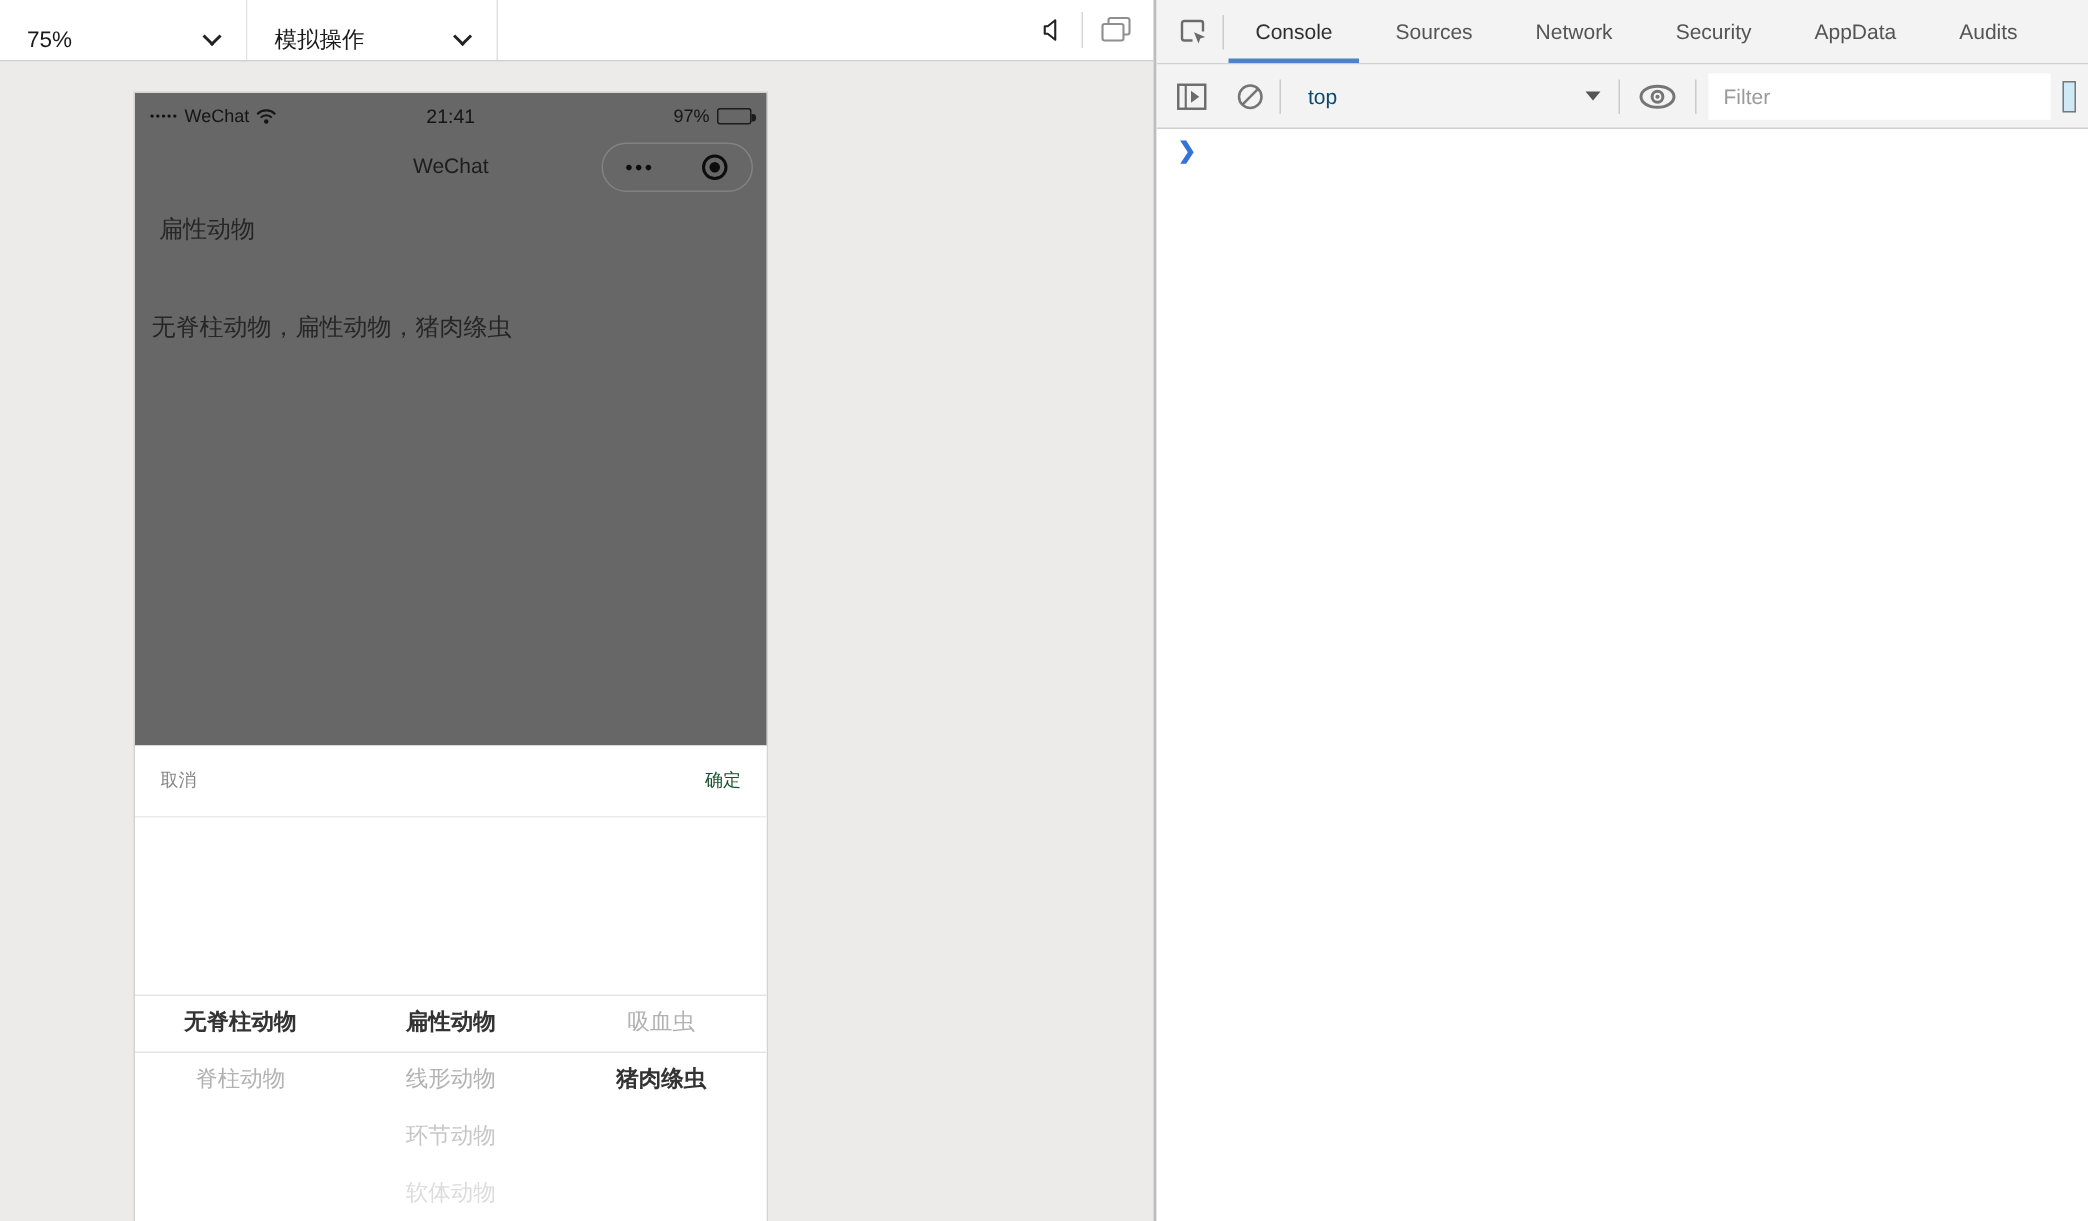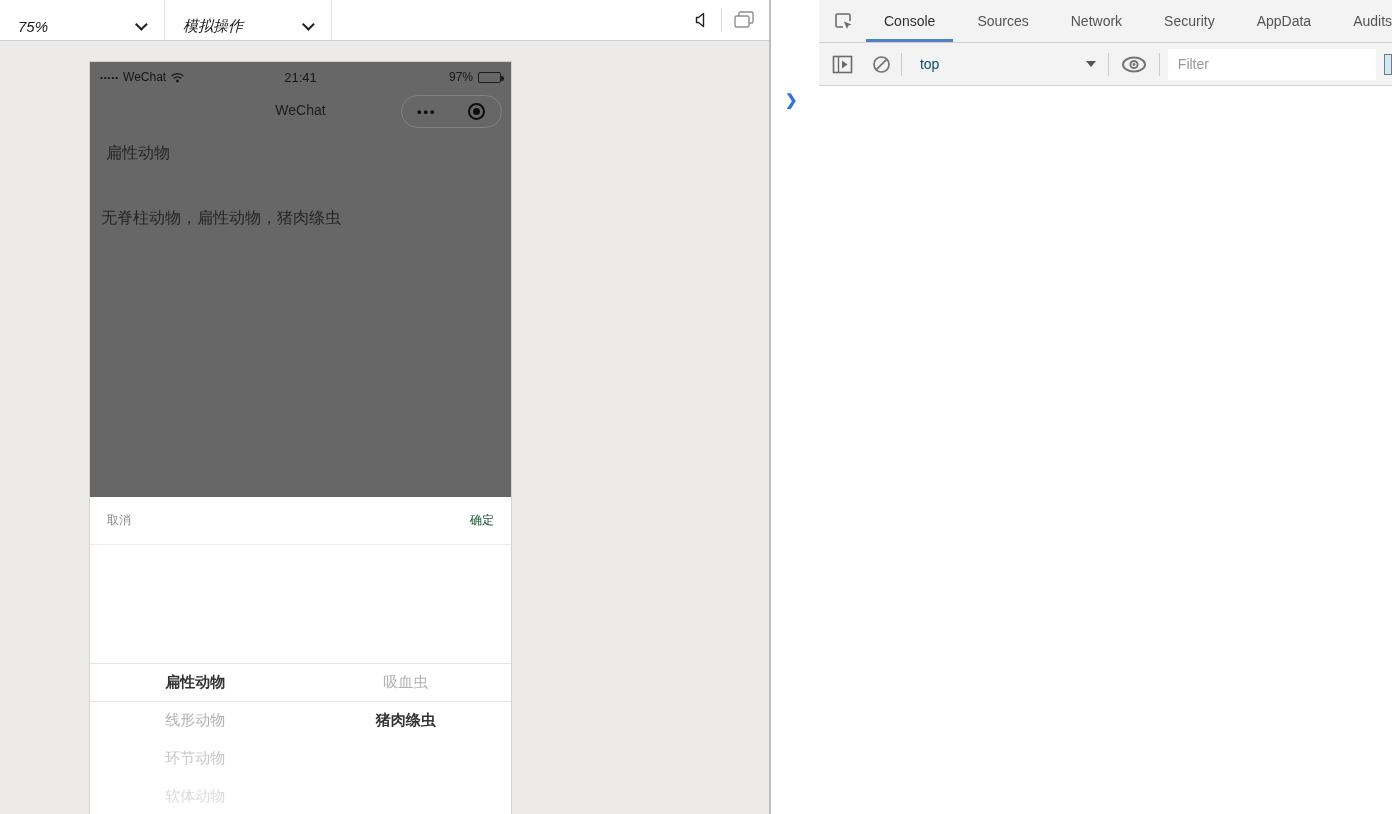--- a/index.html
+++ b/index.html
@@ -4,21 +4,21 @@
 <style>
   * { margin:0; padding:0; box-sizing:border-box; }
   html,body { width:1392px; height:814px; overflow:hidden; }
   body { font-family:"Liberation Sans", sans-serif; background:#ecebe9; position:relative; }
 
   
   .left-pane { position:absolute; left:0; top:0; width:769px; height:814px; background:#ecebe9; }
 
   .sim-toolbar { height:41px; background:#fff; border-bottom:1px solid #cfcfcf; display:flex; align-items:stretch; }
   .dd { width:165px; border-right:1px solid #e2e2e2; display:flex; align-items:center; justify-content:space-between;
-        padding:13px 16px 0 18px; font-size:15px; color:#1a1a1a; cursor:pointer; background:#fff;font-style:italic; }
+        padding:13px 16px 0 18px; font-size:15px; color:#1a1a1a; cursor:pointer; background:#fff; }
   .chev { width:9px; height:9px; border-left:2px solid #222; border-bottom:2px solid #222;
           transform:rotate(-45deg) translateY(-3px); }
   .tb-right { flex:1; display:flex; align-items:center; justify-content:flex-end; padding-right:14px; }
   .tb-sep { width:1px; height:24px; background:#d8d8d8; margin:0 11px; }
 
   
   .phone { position:absolute; left:90px; top:62px; width:421px; height:752px; background:#fff;
            box-shadow:0 0 0 1px rgba(0,0,0,0.10); }
   .dim-area { position:absolute; left:0; top:0; width:421px; height:435px; background:#676767; color:#222; }
 
@@ -56,21 +56,21 @@
   .wheel-item.r0 { color:#333; font-weight:bold; }
   .wheel-item.r1 { color:#b2b2b2; }
   .wheel-item.r2 { color:#c7c7c7; }
   .wheel-item.r3 { color:#dcdcdc; }
   .hairline { position:absolute; left:0; width:421px; height:1px; background:#e5e5e5; }
   .hl-top { top:166px; } .hl-bottom { top:204px; }
 
   
   .devtools { position:absolute; left:769px; top:0; width:623px; height:814px; background:#fff;
               border-left:2px solid #bdbdbd; overflow:hidden; }
-  .dt-row { height:43px; background:#f3f3f3; border-bottom:1px solid #d0d0d0; display:flex; align-items:center;margin-left:48px; }
+  .dt-row { height:43px; background:#f3f3f3; border-bottom:1px solid #d0d0d0; display:flex; align-items:center; }
   .dt-sep { width:1px; height:23px; background:#ccc; }
   .icon-btn { display:flex; align-items:center; justify-content:center; cursor:pointer; }
 
   .dt-tab-strip { display:flex; align-items:stretch; height:100%; white-space:nowrap; }
   .dt-tab { position:relative; display:flex; align-items:center; padding:0 21px; font-size:14px; color:#545454; cursor:pointer; }
   .dt-tab.active { color:#303030; }
   .dt-tab.active::after { content:""; position:absolute; left:3px; right:3px; bottom:0; height:3px; background:#4d82ca; }
 
   .ctx-select { width:225px; height:100%; display:flex; align-items:center; justify-content:space-between;
                 padding:0 12px 0 18px; font-size:14px; color:#0c4a6e; cursor:pointer; }
@@ -149,20 +149,24 @@
 
     <div class="picker">
       <div class="picker-hd">
         <span class="pk-cancel">取消</span>
         <span class="pk-confirm">确定</span>
       </div>
       <div class="hairline hl-top"></div>
       <div class="hairline hl-bottom"></div>
       <div class="wheel">
           <div class="wheel-col">
+            <div class="wheel-item r0">无脊柱动物</div>
+            <div class="wheel-item r1">脊柱动物</div>
+          </div>
+          <div class="wheel-col">
             <div class="wheel-item r0">扁性动物</div>
             <div class="wheel-item r1">线形动物</div>
             <div class="wheel-item r2">环节动物</div>
             <div class="wheel-item r3">软体动物</div>
           </div>
           <div class="wheel-col">
             <div class="wheel-item r1">吸血虫</div>
             <div class="wheel-item r0">猪肉绦虫</div>
           </div>
         </div>

